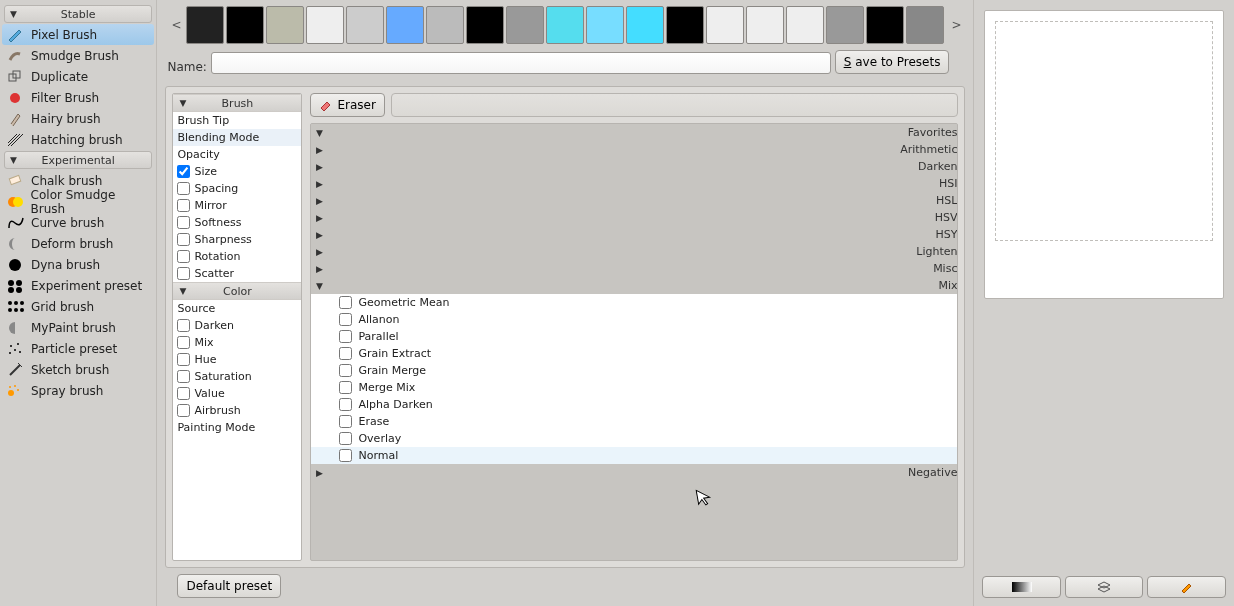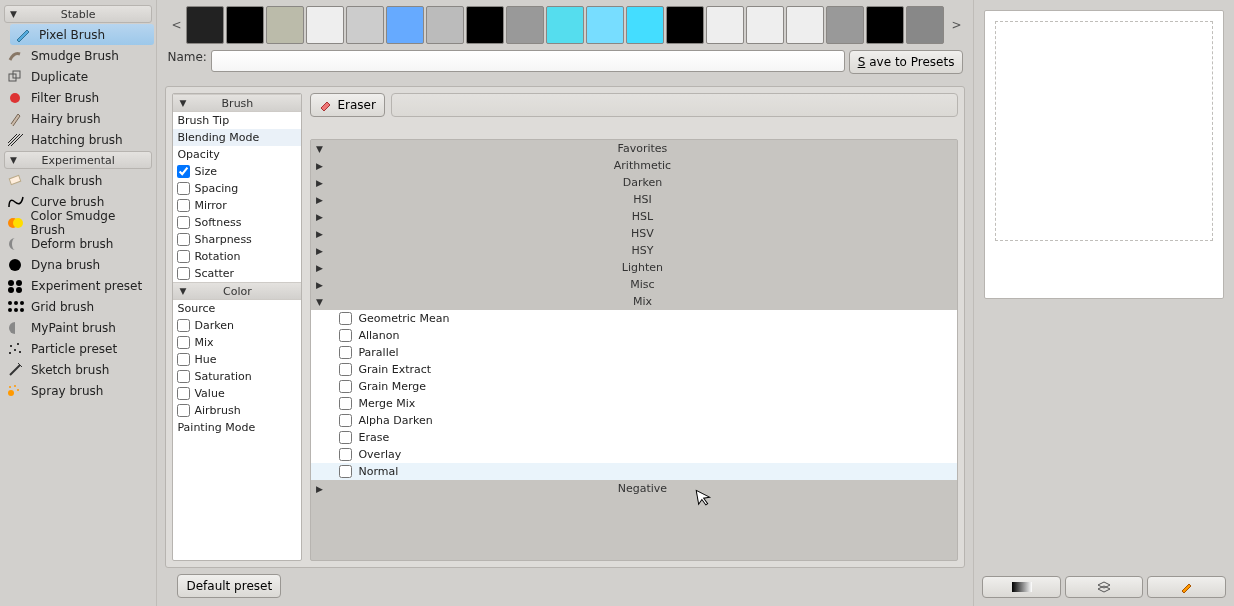--- a/index.html
+++ b/index.html
@@ -8,50 +8,50 @@
   .col-left { width: 163px; background: #d2d0cd; padding: 4px 2px; border-right: 1px solid #bfbcb8;}
   .col-mid { flex: 1; background: #d2d0cd; display:flex; flex-direction:column; position:relative;}
   .col-right { width: 270px; background: #d2d0cd; border-left: 1px solid #bfbcb8; display:flex;flex-direction:column;}
 
   
   .cat-header { display:flex; align-items:center; justify-content:center; background: linear-gradient(#e4e2df,#d2d0cd); border:1px solid #b7b4b0; border-radius:3px; height: 18px; margin:1px 2px; font-size:11px; color:#333;}
   .cat-header .tri { position:absolute; left:8px;}
   .cat-header-wrap{position:relative;}
   .brush-item { display:flex; align-items:center; height: 21px; padding: 0 3px; gap:4px; }
   .brush-item .icon {width:22px;height:18px;display:flex;align-items:center;justify-content:center;}
-  .brush-item.selected { background: linear-gradient(#b7d5ef,#9dc8ea); border-radius:3px;margin-left:8px;}
+  .brush-item.selected { background: linear-gradient(#b7d5ef,#9dc8ea); border-radius:3px;}
   
   
   .preset-row { display:flex; align-items:center; padding: 6px 10px 2px 10px; gap:2px;}
   .preset-arrow { width: 16px; text-align:center; color:#555; font-size:12px; cursor:pointer; padding: 0 4px;}
   .preset { width:38px; height:38px; border:1px solid #8a8784; margin:0 1px; background:#eee; border-radius:2px; cursor:pointer;}
   
-  .name-row { display:flex; align-items:flex-start; gap:4px; padding: 4px 10px 8px 10px;}
+  .name-row { display:flex; align-items:flex-end; gap:4px; padding: 4px 24px 8px 10px;}
   .name-row label { font-size:12px; color:#333;}
   .name-input { flex:1; height:22px; border:1px solid #9a9793; border-radius:3px; background: linear-gradient(#fff,#f5f5f5); padding: 0 6px;}
   .btn { height:24px; border:1px solid #9a9793; border-radius:4px; background: linear-gradient(#f0efed,#dbd9d5); padding: 0 8px; font-size:12px; cursor:pointer; display:inline-flex;align-items:center;gap:4px;}
   .btn u{text-decoration:underline;}
 
   
   .mid-body { flex:1; margin: 4px 8px 0 8px; border:1px solid #b7b4b0; background:#dedcd9; border-radius:3px; padding:6px; display:flex; gap:8px; overflow:hidden;}
   .options-list { width:130px; background:#fff; border:1px solid #b7b4b0; border-radius:2px; overflow:auto; display:flex; flex-direction:column;}
   .opt-header { background: linear-gradient(#e4e2df,#d2d0cd); border-top:1px solid #cecbc7; border-bottom:1px solid #cecbc7; height:18px; display:flex; align-items:center; justify-content:center; font-size:11px; color:#333; position:relative;}
   .opt-header .tri{position:absolute;left:6px; font-size:9px;}
   .opt-item { height:17px; padding:0 4px; display:flex; align-items:center; gap:4px; font-size:11px;}
   .opt-item.sel { background: #eaf1f8;}
   .opt-item input[type=checkbox]{ width:13px;height:13px; margin:0;}
 
-  .right-panel { flex:1; display:flex; flex-direction:column; gap:22px; overflow:hidden;}
+  .right-panel { flex:1; display:flex; flex-direction:column; gap:6px; overflow:hidden;}
   .eraser-row { display:flex; gap:6px;}
   .empty-bar { flex:1; height:24px; border:1px solid #b7b4b0; border-radius:4px; background: linear-gradient(#e3e1de,#dbd9d5);}
   
   .blend-tree { flex:1; border:1px solid #b7b4b0; background: #c7c5c1; border-radius:2px; overflow:auto; padding:0;}
   .tree-head { background:#c7c5c1; height:17px; display:flex; align-items:center; font-size:11px; color:#333;}
   .tree-head .tri{ width:16px; text-align:center; font-size:9px;}
-  .tree-head .lbl{ flex:1; text-align:center;}
+  .tree-head .lbl{ flex:1; text-align:right;}
   .tree-sub { background:#fff;}
   .tree-leaf { height:17px; display:flex; align-items:center; gap:6px; padding-left:28px; font-size:11px;}
   .tree-leaf input{width:13px;height:13px;margin:0;}
   .tree-leaf.hover{ background: #eaf4fb; }
 
   .bottom-row { padding: 6px 8px 8px 8px; margin-left: 12px;}
   
   
   .preview-area { flex:1; margin:10px; background:#fff; border:1px solid #b7b4b0; border-radius:2px; padding:10px;}
   .preview-inner { width:100%; height:220px; border:1px dashed #c0beba;}
@@ -135,33 +135,33 @@
           <span class="icon">
             <svg width="20" height="16">
               <rect x="4" y="4" width="10" height="6" fill="#fed" stroke="#ba8" transform="rotate(-20 9 7)"></rect>
             </svg>
           </span>
           <span>Chalk brush</span>
         </div>
         <div class="brush-item">
           <span class="icon">
             <svg width="20" height="16">
-              <path d="M3 13 Q3 3 9 8 T17 3" stroke="#000" fill="none" stroke-width="1.5"></path>
-            </svg>
-          </span>
-          <span>Curve brush</span>
-        </div>
-        <div class="brush-item">
-          <span class="icon">
-            <svg width="20" height="16">
               <circle cx="7" cy="8" r="5" fill="#f80"></circle>
               <circle cx="12" cy="8" r="5" fill="#fd0"></circle>
             </svg>
           </span>
           <span>Color Smudge Brush</span>
+        </div>
+        <div class="brush-item">
+          <span class="icon">
+            <svg width="20" height="16">
+              <path d="M3 13 Q3 3 9 8 T17 3" stroke="#000" fill="none" stroke-width="1.5"></path>
+            </svg>
+          </span>
+          <span>Curve brush</span>
         </div>
         <div class="brush-item">
           <span class="icon">
             <svg width="20" height="16">
               <path d="M9 2 A6 6 0 1 0 9 14 A3 6 0 1 1 9 2" fill="#888"></path>
             </svg>
           </span>
           <span>Deform brush</span>
         </div>
         <div class="brush-item">

